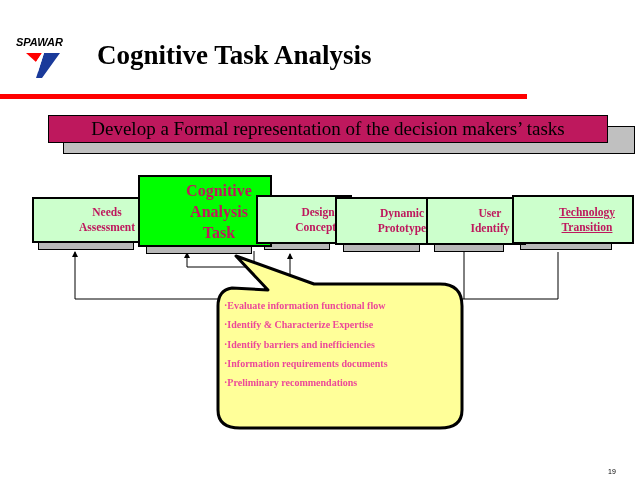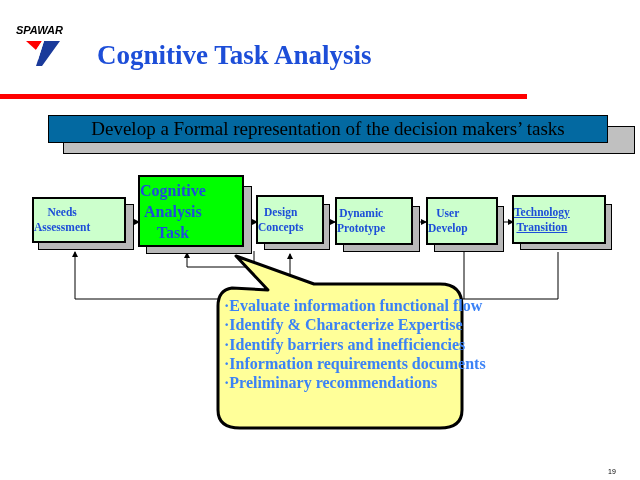--- a/index.html
+++ b/index.html
@@ -1,27 +1,27 @@
 <!DOCTYPE html>
 <html><head>
 <meta charset="utf-8">
 <style>
   html, body { margin:0; padding:0; background:#ffffff; }
   body { width:640px; height:480px; position:relative; overflow:hidden; font-family:"Liberation Serif", serif; }
   .abs { position:absolute; }
-  #logo { left:14px; top:24px; width:56px; height:50px;text-align:center; }
+  #logo { left:14px; top:36px; width:56px; height:50px;text-align:center; }
   #logo-text { position:absolute; left:2px; top:0; font-family:"Liberation Sans", sans-serif; font-style:italic; font-weight:bold; font-size:11px; letter-spacing:0px; color:#000; }
-  #title { left:97px; top:40px; font-size:27px; font-weight:bold; color:#1d4ed8; white-space:nowrap; }
+  #title { left:97px; top:40px; font-size:27px; font-weight:bold; color:#000000; white-space:nowrap; }
   #redbar { left:0; top:94px; width:527px; height:5px; background:#ff0000; }
   #banner-shadow { left:63px; top:126px; width:570px; height:26px; background:#c0c0c0; border:1px solid #000; }
-  #banner { left:48px; top:115px; width:558px; height:26px; background:#0369a1; border:1px solid #000; font-size:19px; line-height:26px; text-align:center; color:#000; white-space:nowrap; }
+  #banner { left:48px; top:115px; width:558px; height:26px; background:#be185d; border:1px solid #000; font-size:19px; line-height:26px; text-align:center; color:#000; white-space:nowrap; }
   .box-shadow { position:absolute; background:#b8b8b8; border:1px solid #000; }
-  .box { position:absolute; background:#ccffcc; border:2px solid #000; display:flex; align-items:center; justify-content:flex-start; text-align:center; font-weight:bold; font-size:11.5px; line-height:15px; color:#1d4ed8; }
+  .box { position:absolute; background:#ccffcc; border:2px solid #000; display:flex; align-items:center; justify-content:center; text-align:center; font-weight:bold; font-size:11.5px; line-height:15px; color:#be185d;padding-left:28px; }
   .box.hl { background:#00ff00; font-size:16px; line-height:21px; }
-  #bubble-text { left:224px; top:296px; font-weight:bold; font-size:16px; line-height:19.3px; color:#3b82f6; white-space:nowrap; }
+  #bubble-text { left:224px; top:296px; font-weight:bold; font-size:10px; line-height:19.3px; color:#ec4899; white-space:nowrap; }
   .bullet-item { display:block; }
   #page-num { left:608px; top:468px; font-family:"Liberation Sans", sans-serif; font-size:7px; color:#000; }
   svg#wires { position:absolute; left:0; top:0; }
 </style>
 </head>
 <body>
 
 <div id="logo" class="abs">
   <span id="logo-text">SPAWAR</span>
   <svg width="56" height="50" style="position:absolute;left:0;top:0">
@@ -86,21 +86,21 @@
 </div>
 <div class="box" style="left:335px;top:197px;width:74px;height:44px;">
   <div>
     <div>Dynamic</div>
     <div>Prototype</div>
   </div>
 </div>
 <div class="box" style="left:426px;top:197px;width:68px;height:44px;">
   <div>
     <div>User</div>
-    <div>Develop</div>
+    <div>Identify</div>
   </div>
 </div>
 <div class="box" style="left:512px;top:195px;width:90px;height:45px;text-decoration:underline;">
   <div>
     <div>Technology</div>
     <div>Transition</div>
   </div>
 </div>
 
 <svg class="abs" style="left:0;top:0" width="640" height="480">

